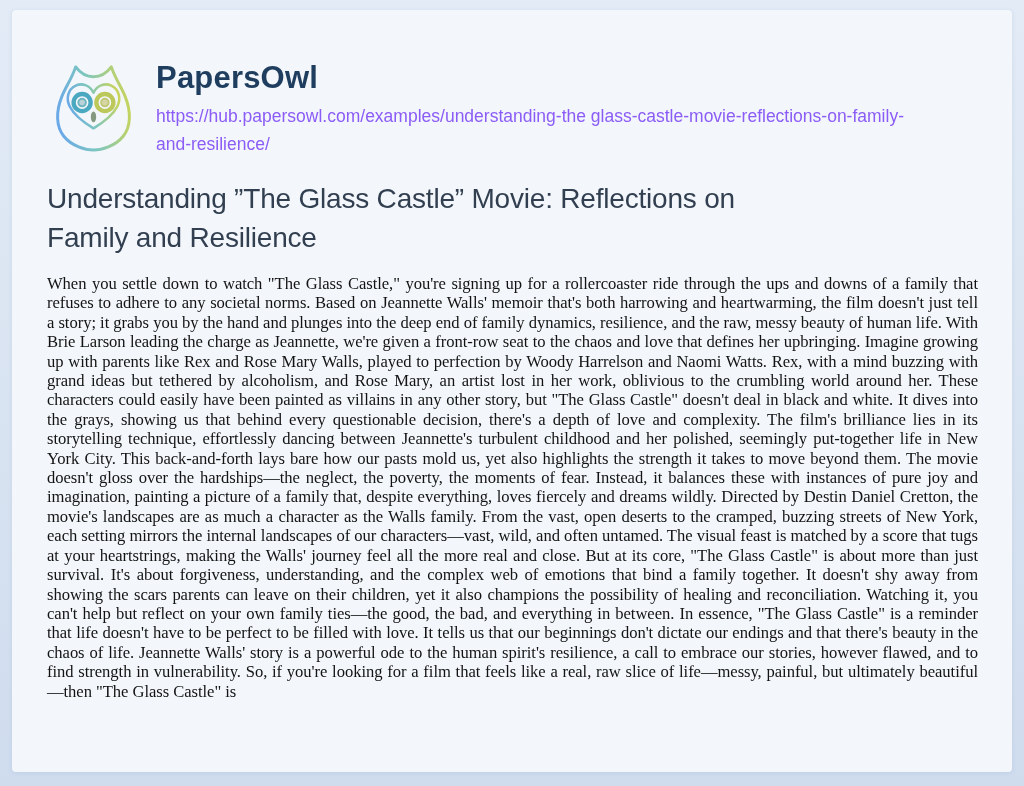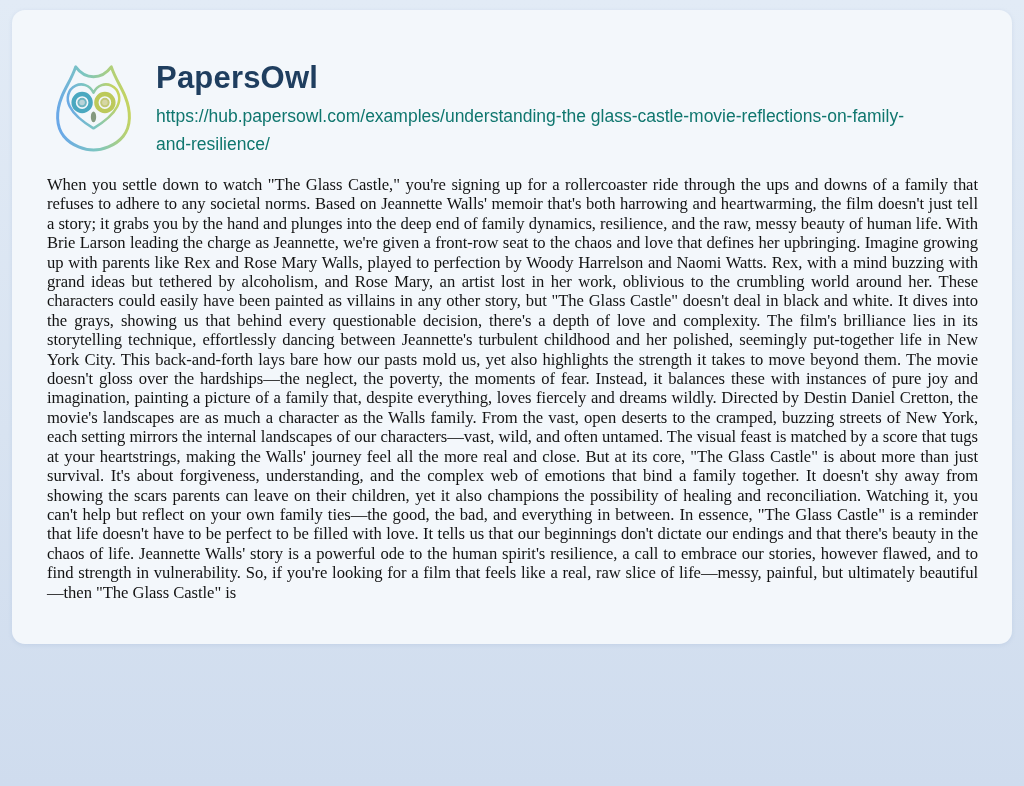--- a/index.html
+++ b/index.html
@@ -6,23 +6,23 @@
   html, body { width: 1024px; height: 786px; }
   body {
     font-family: "Liberation Sans", sans-serif;
     background: linear-gradient(180deg, #e2ebf6 0%, #d8e3f1 55%, #cfdcee 100%);
     position: relative;
     overflow: hidden;
   }
   .card {
     position: absolute;
     left: 12px; top: 10px;
-    width: 1000px; height: 634px;
+    width: 1000px; height: 762px;
     background: #f3f7fb;
-    border-radius: 13px;
+    border-radius: 4px;
     box-shadow: 0 1px 4px rgba(120,150,190,0.18);
     overflow: hidden;
   }
   .header {
     display: flex;
     align-items: flex-start;
     padding: 47px 35px 0 32px;
   }
   .logo-wrap {
     width: 99px; height: 99px;
@@ -36,21 +36,21 @@
     font-size: 31px;
     font-weight: bold;
     letter-spacing: 0.2px;
     color: #1f3e5f;
     line-height: 38px;
   }
   .page-url {
     margin-top: 5px;
     font-size: 17.5px;
     line-height: 28px;
-    color: #0f766e;
+    color: #8b5cf6;
     max-width: 772px;
     overflow-wrap: break-word;
     text-decoration: none;
     display: block;
   }
   .article-title {
     margin: 21px 35px 0 35px;
     max-width: 730px;
     font-size: 28px;
     font-weight: 400;
@@ -114,16 +114,17 @@
       </svg>
     </div>
 
     <div class="brand-block">
       <div class="brand-name">PapersOwl</div>
       <a class="page-url" href="#">https://hub.papersowl.com/examples/understanding-the glass-castle-movie-reflections-on-family-and-resilience/</a>
     </div>
 
   </div>
 
+  <h1 class="article-title">Understanding ”The Glass Castle” Movie: Reflections on Family and Resilience</h1>
 
   <p class="article-body">When you settle down to watch "The Glass Castle," you're signing up for a rollercoaster ride through the ups and downs of a family that refuses to adhere to any societal norms. Based on Jeannette Walls' memoir that's both harrowing and heartwarming, the film doesn't just tell a story; it grabs you by the hand and plunges into the deep end of family dynamics, resilience, and the raw, messy beauty of human life. With Brie Larson leading the charge as Jeannette, we're given a front-row seat to the chaos and love that defines her upbringing. Imagine growing up with parents like Rex and Rose Mary Walls, played to perfection by Woody Harrelson and Naomi Watts. Rex, with a mind buzzing with grand ideas but tethered by alcoholism, and Rose Mary, an artist lost in her work, oblivious to the crumbling world around her. These characters could easily have been painted as villains in any other story, but "The Glass Castle" doesn't deal in black and white. It dives into the grays, showing us that behind every questionable decision, there's a depth of love and complexity. The film's brilliance lies in its storytelling technique, effortlessly dancing between Jeannette's turbulent childhood and her polished, seemingly put-together life in New York City. This back-and-forth lays bare how our pasts mold us, yet also highlights the strength it takes to move beyond them. The movie doesn't gloss over the hardships—the neglect, the poverty, the moments of fear. Instead, it balances these with instances of pure joy and imagination, painting a picture of a family that, despite everything, loves fiercely and dreams wildly. Directed by Destin Daniel Cretton, the movie's landscapes are as much a character as the Walls family. From the vast, open deserts to the cramped, buzzing streets of New York, each setting mirrors the internal landscapes of our characters—vast, wild, and often untamed. The visual feast is matched by a score that tugs at your heartstrings, making the Walls' journey feel all the more real and close. But at its core, "The Glass Castle" is about more than just survival. It's about forgiveness, understanding, and the complex web of emotions that bind a family together. It doesn't shy away from showing the scars parents can leave on their children, yet it also champions the possibility of healing and reconciliation. Watching it, you can't help but reflect on your own family ties—the good, the bad, and everything in between. In essence, "The Glass Castle" is a reminder that life doesn't have to be perfect to be filled with love. It tells us that our beginnings don't dictate our endings and that there's beauty in the chaos of life. Jeannette Walls' story is a powerful ode to the human spirit's resilience, a call to embrace our stories, however flawed, and to find strength in vulnerability. So, if you're looking for a film that feels like a real, raw slice of life—messy, painful, but ultimately beautiful—then "The Glass Castle" is</p>
 
 </div>
 
 </body></html>

